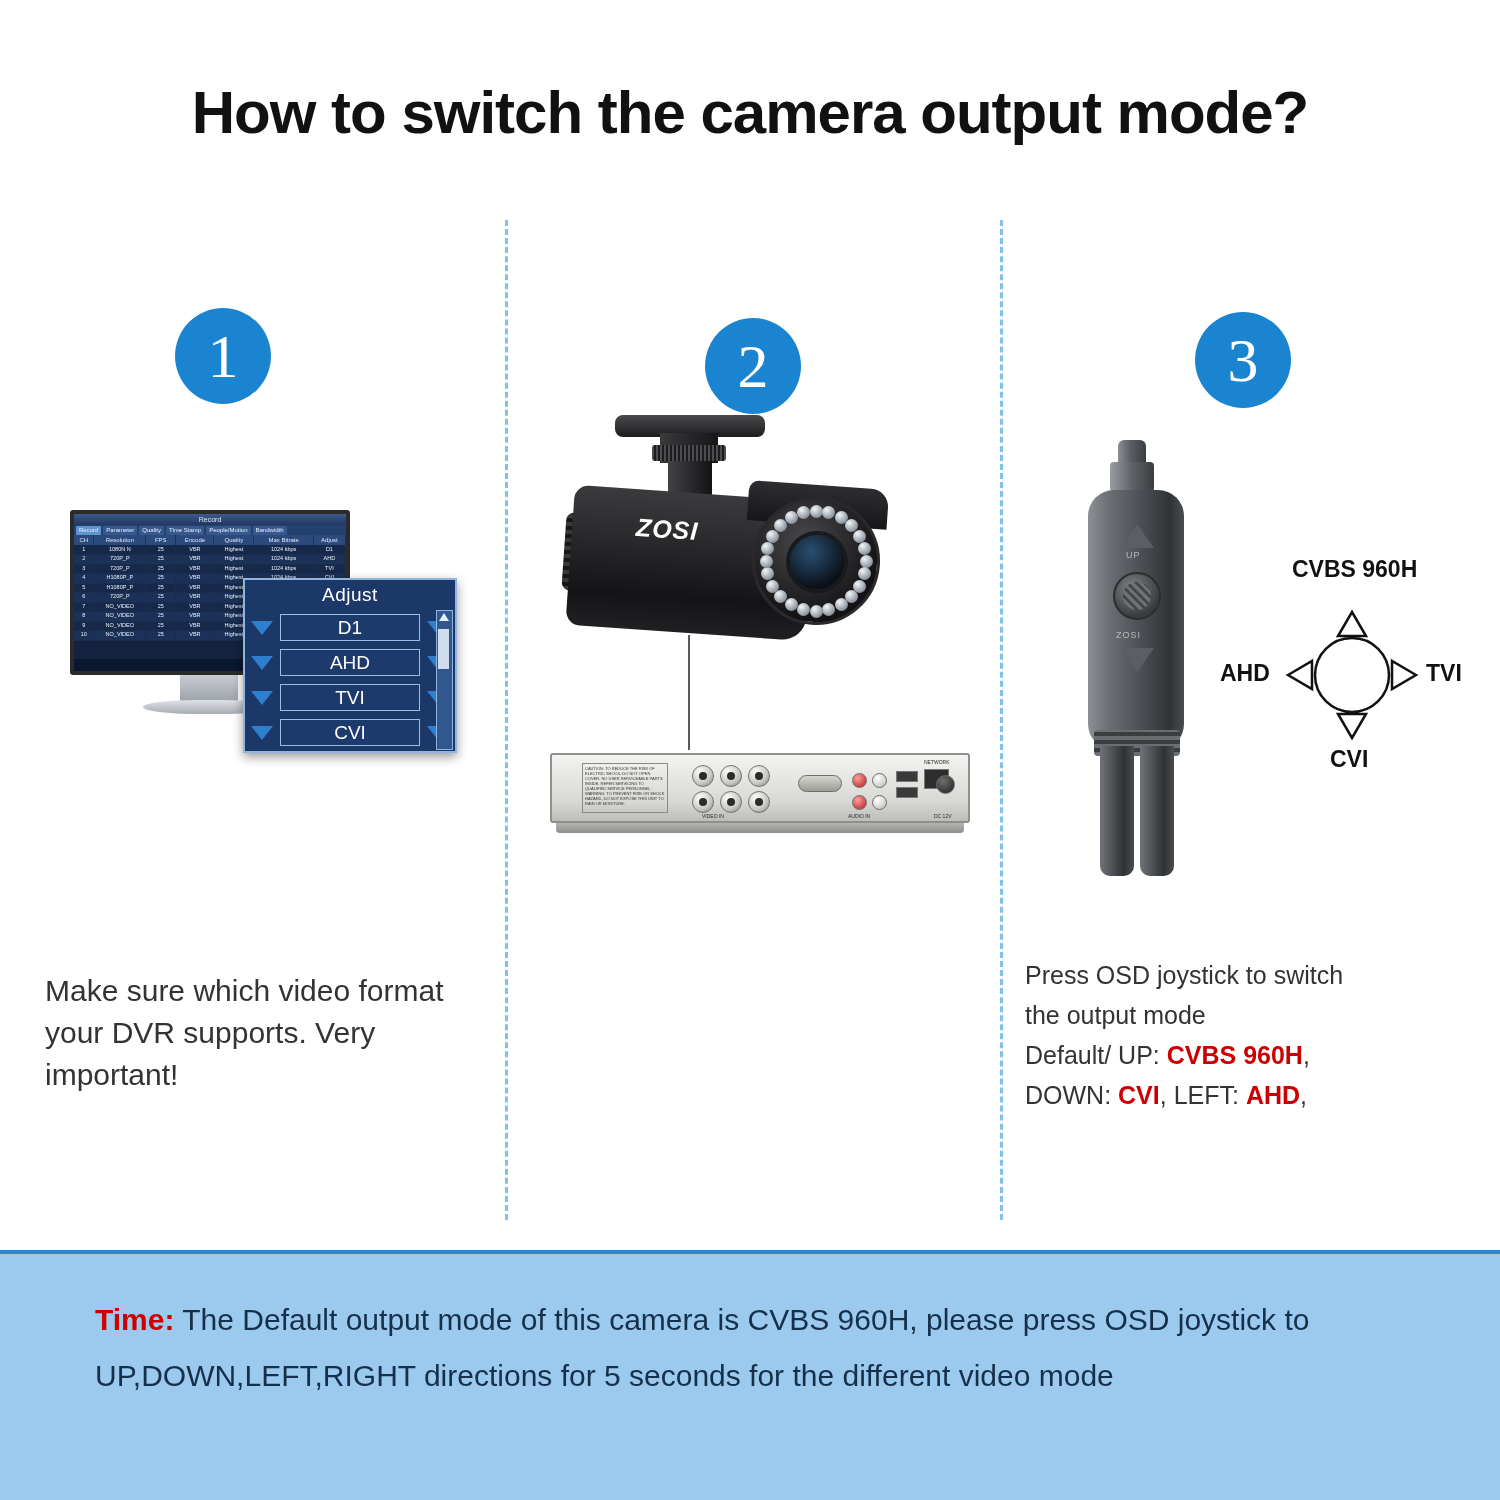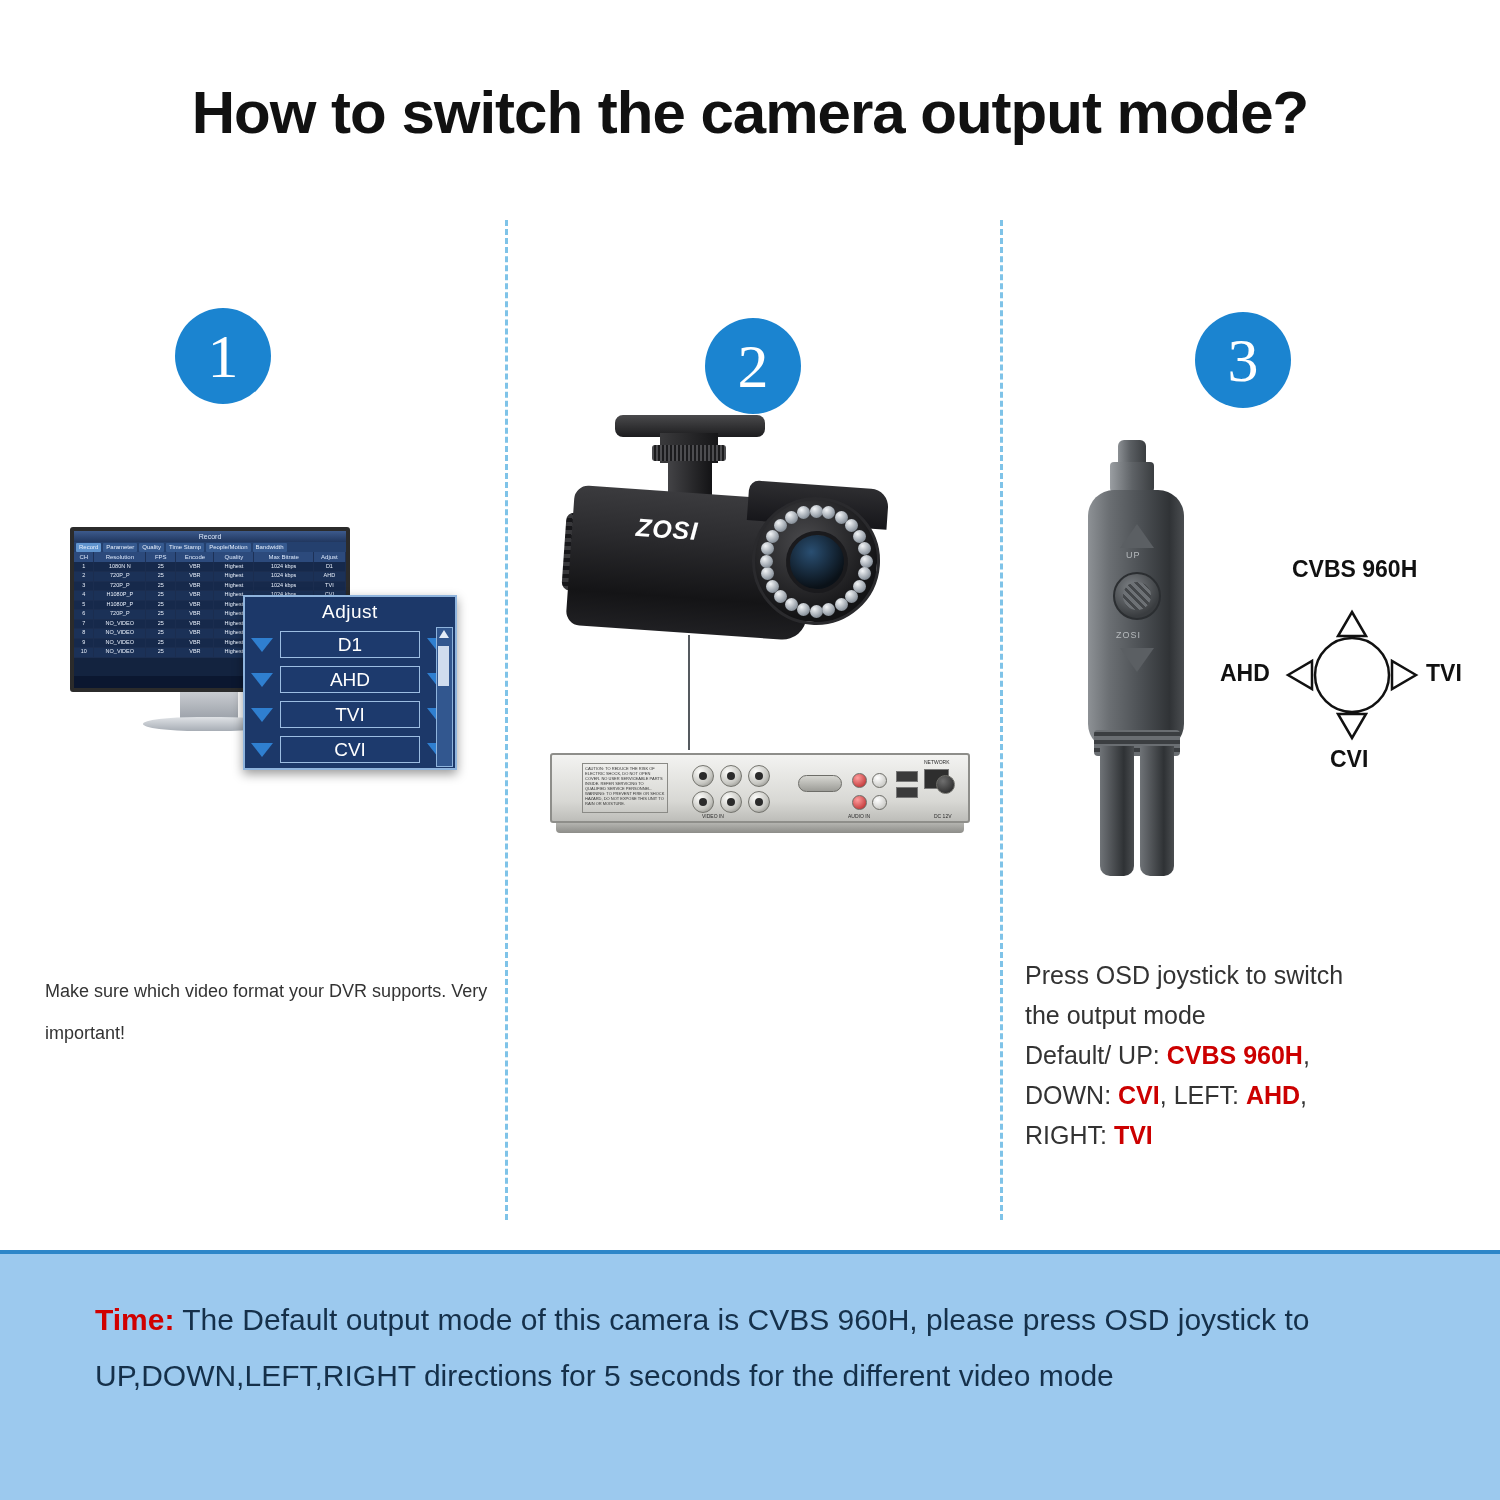--- a/index.html
+++ b/index.html
@@ -77,34 +77,34 @@
     text-align: center;
     font-family: "Liberation Serif", serif;
   }
   .badge.b1 { left: 155px; top: 108px; }
   .badge.b2 { left: 185px; top: 118px; }
   .badge.b3 { left: 185px; top: 112px; }
 
   
   .caption {
     position: absolute;
-    font-size: 18px;
+    font-size: 30px;
     line-height: 42px;
     color: #333333;
   }
   .cap1 { left: 25px; top: 770px; width: 460px; }
   .cap2 { left: 20px; top: 770px; width: 430px; }
   .cap3 { left: 15px; top: 755px; width: 460px; font-size: 25px; line-height: 40px; }
   .red { color: #cc0000; font-weight: bold; }
 
   
   .monitor-wrap {
     position: absolute;
     left: 25px;
-    top: 317px;
+    top: 300px;
     width: 460px;
     height: 420px;
   }
   .monitor {
     position: absolute;
     left: 25px;
     top: 10px;
     width: 280px;
     height: 165px;
     background: #0b1730;
@@ -921,23 +921,20 @@
 
       <div class="caption cap3">
         <div>Press OSD joystick to switch</div>
         <div>the output mode</div>
         <div>
           <span>Default/ UP: </span><span class="red">CVBS 960H</span><span>,</span>
         </div>
         <div>
           <span> DOWN: </span><span class="red">CVI</span><span>, LEFT: </span><span class="red">AHD</span><span>,</span>
         </div>
-        <div>
-          <span>RIGHT: </span><span class="red">TVI</span>
-        </div>
       </div>
     </div>
 
   </div>
 
   <div class="note-bar">
     <div class="note-text">
       <span class="note-word">Time:</span><span> The Default output mode of this camera is CVBS 960H, please press OSD joystick to UP,DOWN,LEFT,RIGHT directions for 5 seconds for the different video mode</span>
     </div>
   </div>

